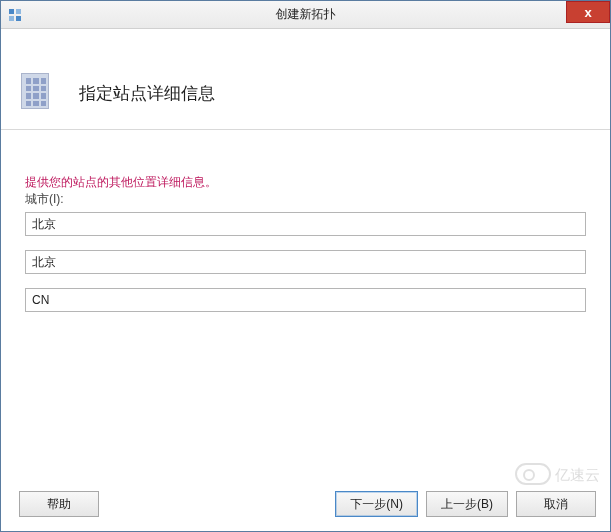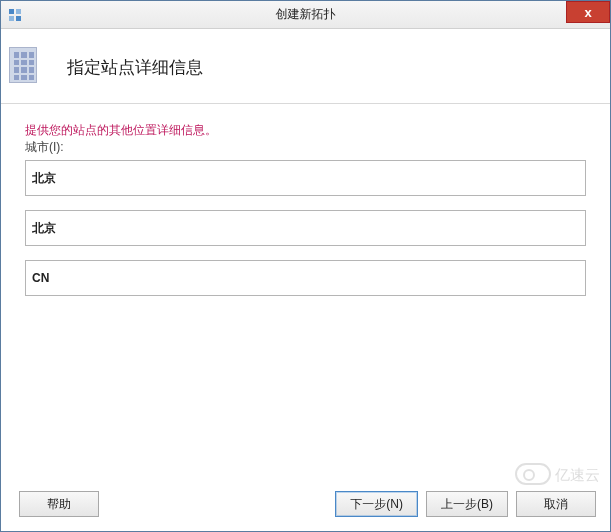--- a/index.html
+++ b/index.html
@@ -11,20 +11,21 @@
       position: relative;
     }
     .window {
       width: 611px;
       height: 532px;
       background: #fff;
       border: 1px solid #5a7ca0;
       display: flex;
       flex-direction: column;
       position: relative;
+      gap: 26px;
     }
     .titlebar {
       height: 28px;
       background: linear-gradient(to bottom, #f6f6f6, #eaeaea);
       border-bottom: 1px solid #d0d0d0;
       display: flex;
       align-items: center;
       position: relative;
     }
     .titlebar-icon {
@@ -53,21 +54,21 @@
       align-items: center;
       justify-content: center;
       color: #fff;
       cursor: pointer;
       font-family: Arial, sans-serif;
     }
     .close-btn span { font-size: 13px; font-weight: bold; line-height: 1; }
     .header {
       display: flex;
       align-items: center;
-      padding: 18px 20px 16px 8px;
+      padding: 18px 20px 16px 20px;
       border-bottom: 1px solid #d9d9d9;
     }
     .header-icon {
       width: 40px; height: 40px;
       margin-right: 18px;
       position: relative;
     }
     .building {
       width: 28px; height: 36px;
       background: #cfd8e8;
@@ -101,28 +102,27 @@
       flex: 1;
       padding: 18px 24px 8px 24px;
       font-size: 12px;
       color: #333;
     }
     .instruction { color: #be185d; }
     .field-group { margin-bottom: 14px; }
     .field-label { display: block; margin-bottom: 4px; color: #444; }
     .field-input {
       width: 100%;
-      height: 36px;
+      height: 24px;
       border: 1px solid #b5b5b5;
       padding: 2px 6px;
       font-size: 12px;
       font-family: inherit;
       color: #222;
       background: #fff;
-      font-weight: bold;
     }
     .footer {
       padding: 10px 14px 14px 14px;
       display: flex;
       align-items: center;
     }
     .btn {
       height: 26px;
       min-width: 80px;
       padding: 0 14px;

